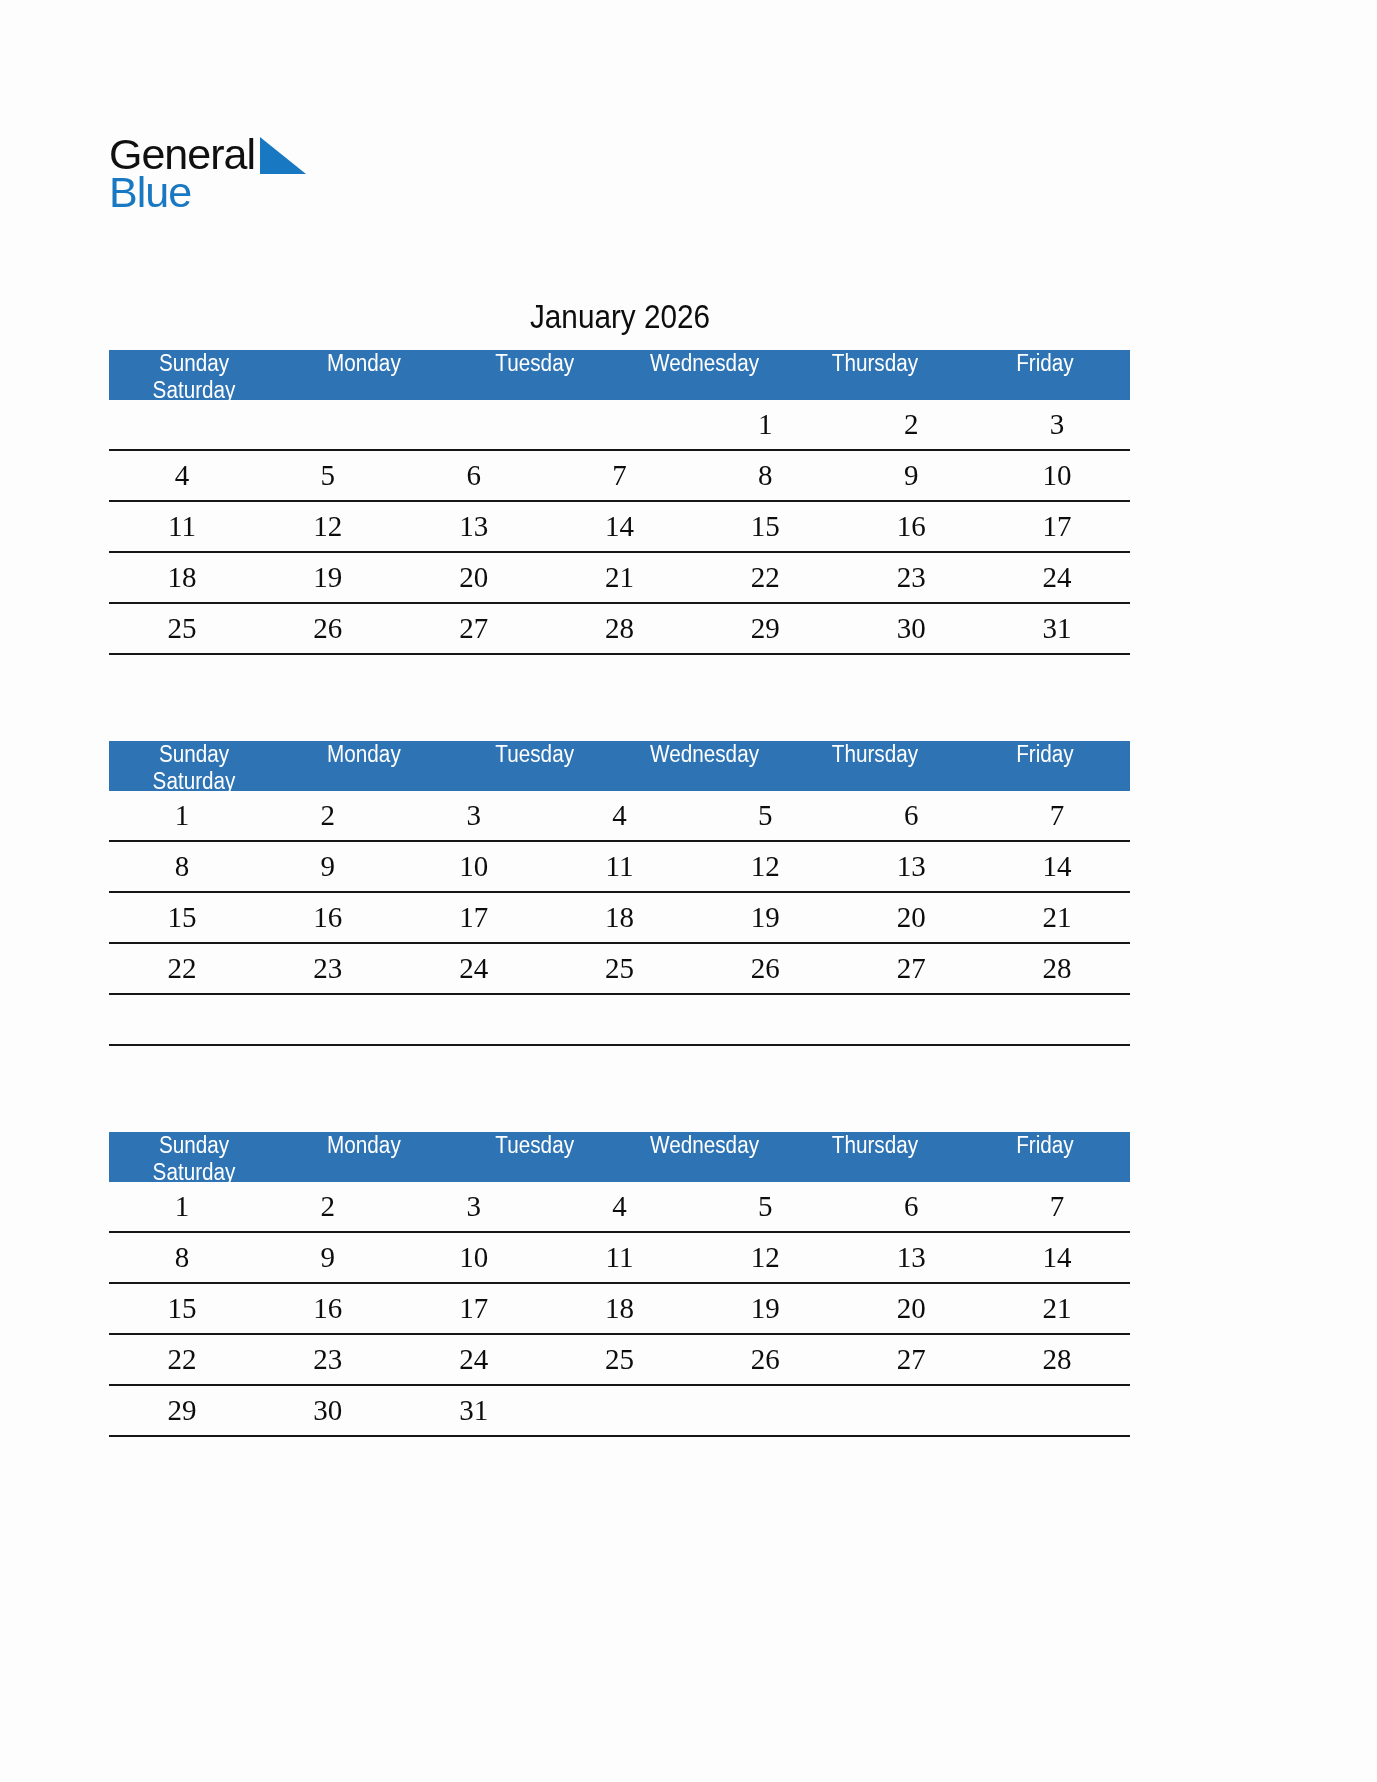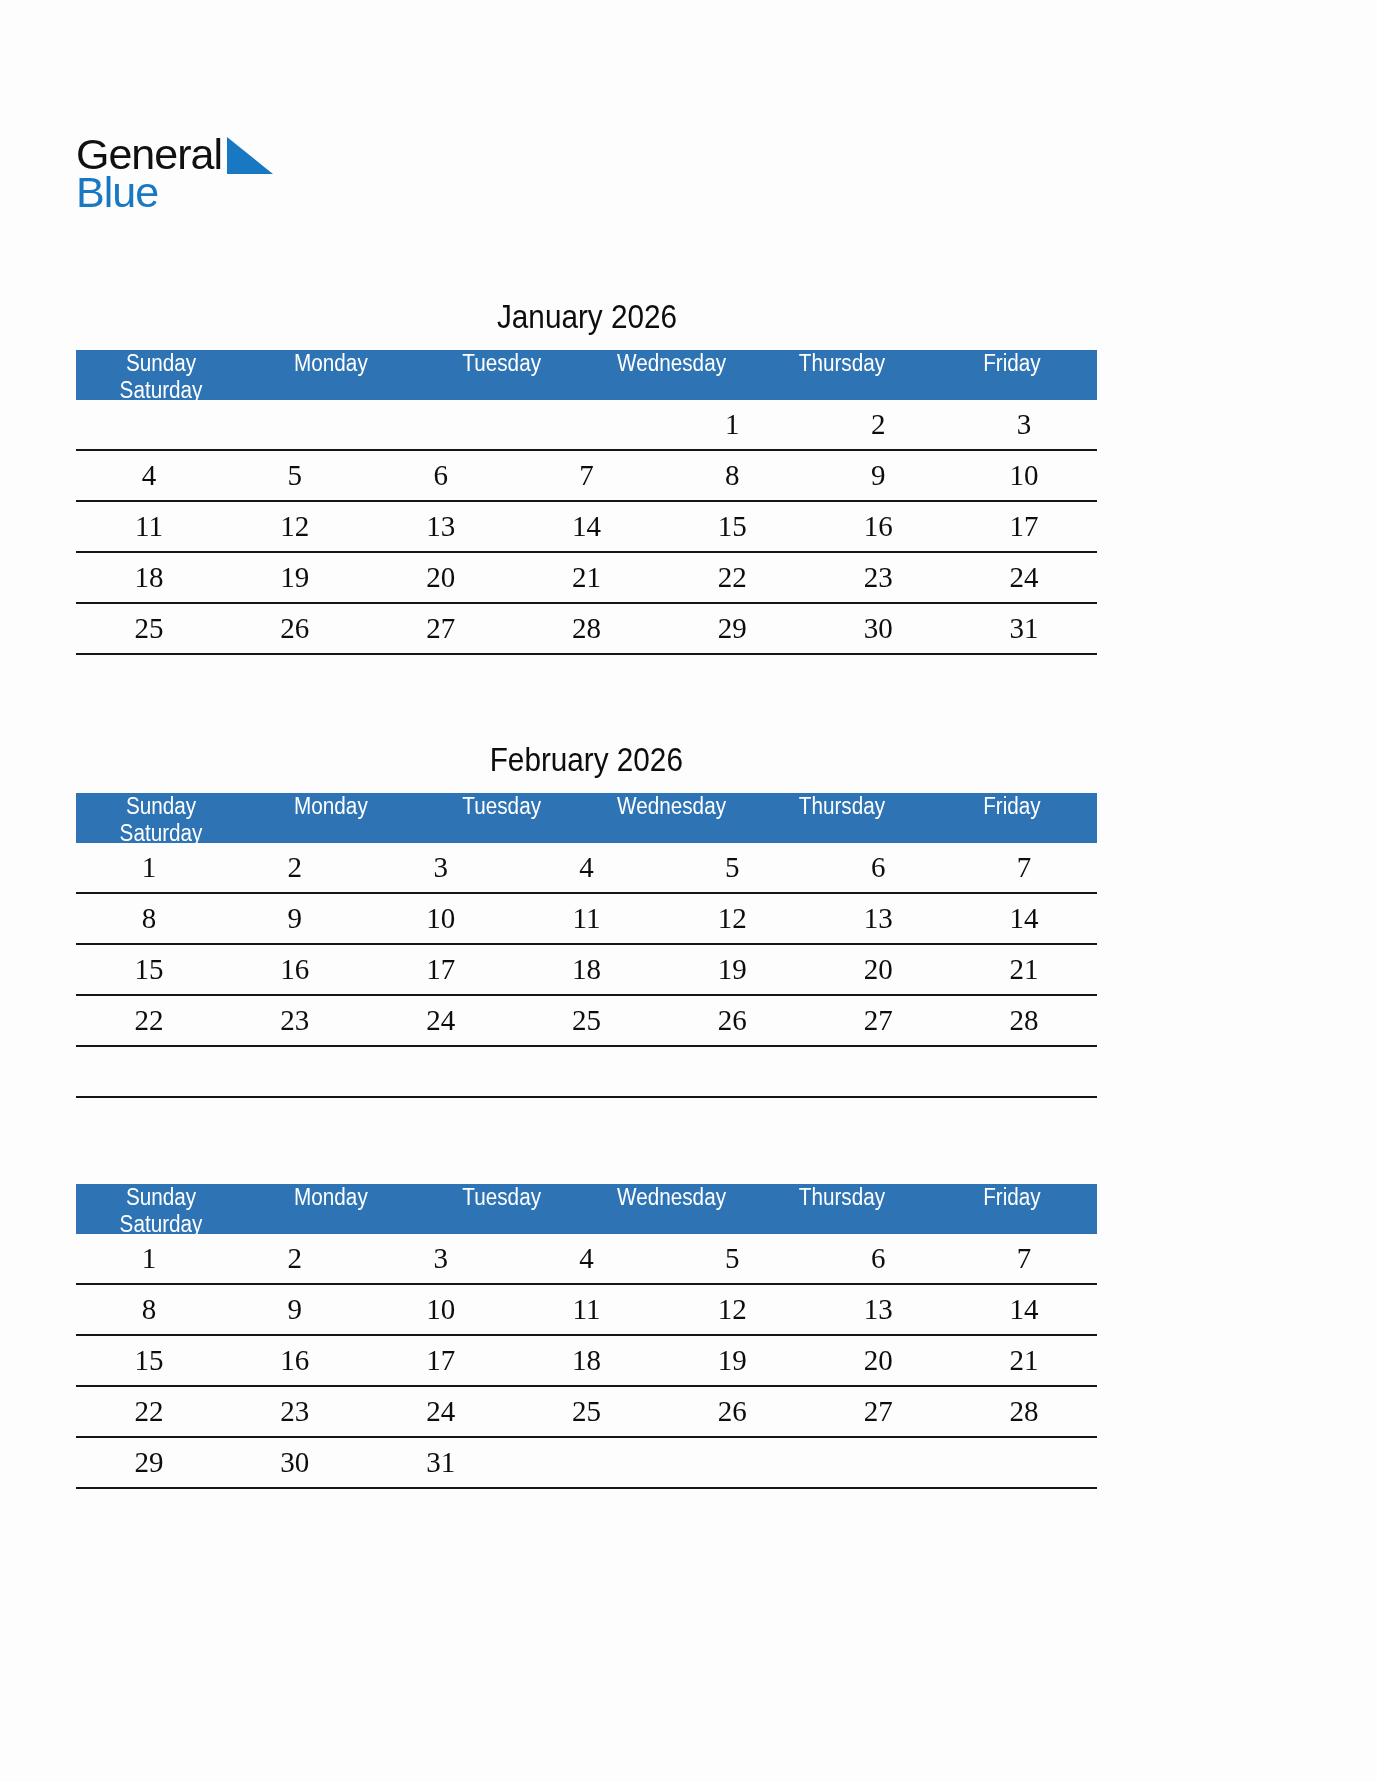--- a/index.html
+++ b/index.html
@@ -6,21 +6,21 @@
   html, body { background: #fdfdfd; }
   .page {
     position: relative;
     width: 1377px;
     height: 1782px;
     background: #fdfdfd;
     font-family: "Liberation Sans", sans-serif;
     color: #000;
     overflow: hidden;
   }
-  .content { width: 1021px; margin-left: 76px; }
+  .content { width: 1021px; margin-left: 109px; }
 
   
   .header {
     display: flex;
     justify-content: space-between;
     align-items: flex-start;
     padding-top: 136px;
   }
   .logo { line-height: 0.88; font-size: 43px; letter-spacing: -1px; }
   .logo-row1 { display: flex; align-items: stretch; }
@@ -139,84 +139,20 @@
               <div class="date-cell">24</div>
             </div>
             <div class="date-row">
               <div class="date-cell">25</div>
               <div class="date-cell">26</div>
               <div class="date-cell">27</div>
               <div class="date-cell">28</div>
               <div class="date-cell">29</div>
               <div class="date-cell">30</div>
               <div class="date-cell">31</div>
-            </div>
-          </div>
-      </div>
-    </div>
-
-    <div class="month">
-      <div class="month-title">
-        <span class="condense">February 2026</span>
-      </div>
-      <div class="cal-table">
-        <div class="weekday-row">
-            <div class="weekday-cell"><span class="condense">Sunday</span></div>
-            <div class="weekday-cell"><span class="condense">Monday</span></div>
-            <div class="weekday-cell"><span class="condense">Tuesday</span></div>
-            <div class="weekday-cell"><span class="condense">Wednesday</span></div>
-            <div class="weekday-cell"><span class="condense">Thursday</span></div>
-            <div class="weekday-cell"><span class="condense">Friday</span></div>
-            <div class="weekday-cell"><span class="condense">Saturday</span></div>
-          </div>
-        <div class="date-grid">
-            <div class="date-row">
-              <div class="date-cell">1</div>
-              <div class="date-cell">2</div>
-              <div class="date-cell">3</div>
-              <div class="date-cell">4</div>
-              <div class="date-cell">5</div>
-              <div class="date-cell">6</div>
-              <div class="date-cell">7</div>
-            </div>
-            <div class="date-row">
-              <div class="date-cell">8</div>
-              <div class="date-cell">9</div>
-              <div class="date-cell">10</div>
-              <div class="date-cell">11</div>
-              <div class="date-cell">12</div>
-              <div class="date-cell">13</div>
-              <div class="date-cell">14</div>
-            </div>
-            <div class="date-row">
-              <div class="date-cell">15</div>
-              <div class="date-cell">16</div>
-              <div class="date-cell">17</div>
-              <div class="date-cell">18</div>
-              <div class="date-cell">19</div>
-              <div class="date-cell">20</div>
-              <div class="date-cell">21</div>
-            </div>
-            <div class="date-row">
-              <div class="date-cell">22</div>
-              <div class="date-cell">23</div>
-              <div class="date-cell">24</div>
-              <div class="date-cell">25</div>
-              <div class="date-cell">26</div>
-              <div class="date-cell">27</div>
-              <div class="date-cell">28</div>
-            </div>
-            <div class="date-row">
-              <div class="date-cell"></div>
-              <div class="date-cell"></div>
-              <div class="date-cell"></div>
-              <div class="date-cell"></div>
-              <div class="date-cell"></div>
-              <div class="date-cell"></div>
-              <div class="date-cell"></div>
             </div>
           </div>
       </div>
     </div>
 
     <div class="month">
       <div class="cal-table">
         <div class="weekday-row">
             <div class="weekday-cell"><span class="condense">Sunday</span></div>
             <div class="weekday-cell"><span class="condense">Monday</span></div>
@@ -257,20 +193,81 @@
             <div class="date-row">
               <div class="date-cell">22</div>
               <div class="date-cell">23</div>
               <div class="date-cell">24</div>
               <div class="date-cell">25</div>
               <div class="date-cell">26</div>
               <div class="date-cell">27</div>
               <div class="date-cell">28</div>
             </div>
             <div class="date-row">
+              <div class="date-cell"></div>
+              <div class="date-cell"></div>
+              <div class="date-cell"></div>
+              <div class="date-cell"></div>
+              <div class="date-cell"></div>
+              <div class="date-cell"></div>
+              <div class="date-cell"></div>
+            </div>
+          </div>
+      </div>
+    </div>
+
+    <div class="month">
+      <div class="cal-table">
+        <div class="weekday-row">
+            <div class="weekday-cell"><span class="condense">Sunday</span></div>
+            <div class="weekday-cell"><span class="condense">Monday</span></div>
+            <div class="weekday-cell"><span class="condense">Tuesday</span></div>
+            <div class="weekday-cell"><span class="condense">Wednesday</span></div>
+            <div class="weekday-cell"><span class="condense">Thursday</span></div>
+            <div class="weekday-cell"><span class="condense">Friday</span></div>
+            <div class="weekday-cell"><span class="condense">Saturday</span></div>
+          </div>
+        <div class="date-grid">
+            <div class="date-row">
+              <div class="date-cell">1</div>
+              <div class="date-cell">2</div>
+              <div class="date-cell">3</div>
+              <div class="date-cell">4</div>
+              <div class="date-cell">5</div>
+              <div class="date-cell">6</div>
+              <div class="date-cell">7</div>
+            </div>
+            <div class="date-row">
+              <div class="date-cell">8</div>
+              <div class="date-cell">9</div>
+              <div class="date-cell">10</div>
+              <div class="date-cell">11</div>
+              <div class="date-cell">12</div>
+              <div class="date-cell">13</div>
+              <div class="date-cell">14</div>
+            </div>
+            <div class="date-row">
+              <div class="date-cell">15</div>
+              <div class="date-cell">16</div>
+              <div class="date-cell">17</div>
+              <div class="date-cell">18</div>
+              <div class="date-cell">19</div>
+              <div class="date-cell">20</div>
+              <div class="date-cell">21</div>
+            </div>
+            <div class="date-row">
+              <div class="date-cell">22</div>
+              <div class="date-cell">23</div>
+              <div class="date-cell">24</div>
+              <div class="date-cell">25</div>
+              <div class="date-cell">26</div>
+              <div class="date-cell">27</div>
+              <div class="date-cell">28</div>
+            </div>
+            <div class="date-row">
               <div class="date-cell">29</div>
               <div class="date-cell">30</div>
               <div class="date-cell">31</div>
               <div class="date-cell"></div>
               <div class="date-cell"></div>
               <div class="date-cell"></div>
               <div class="date-cell"></div>
             </div>
           </div>
       </div>

